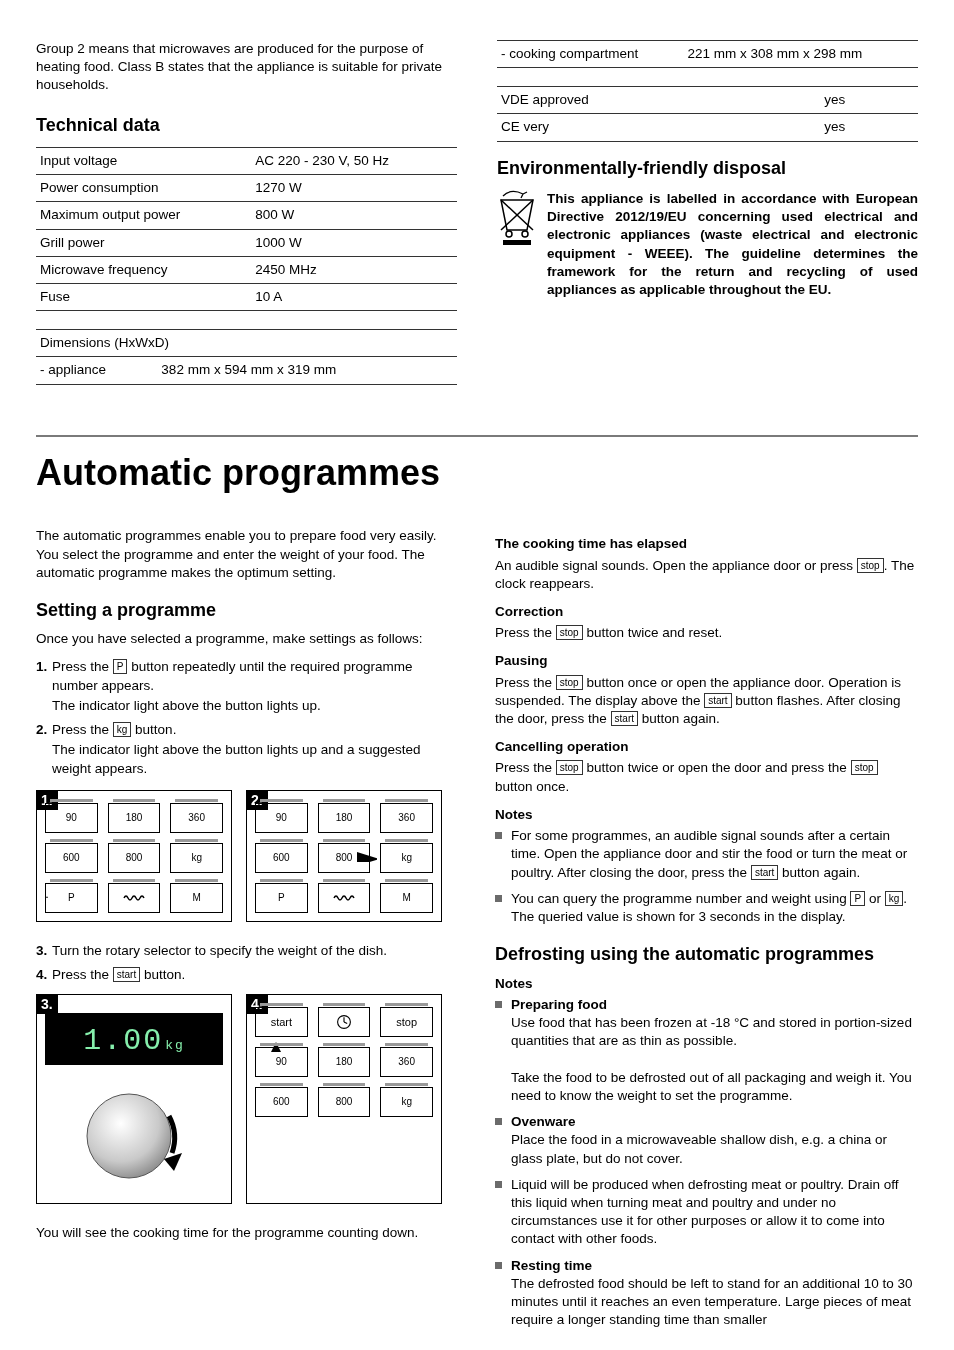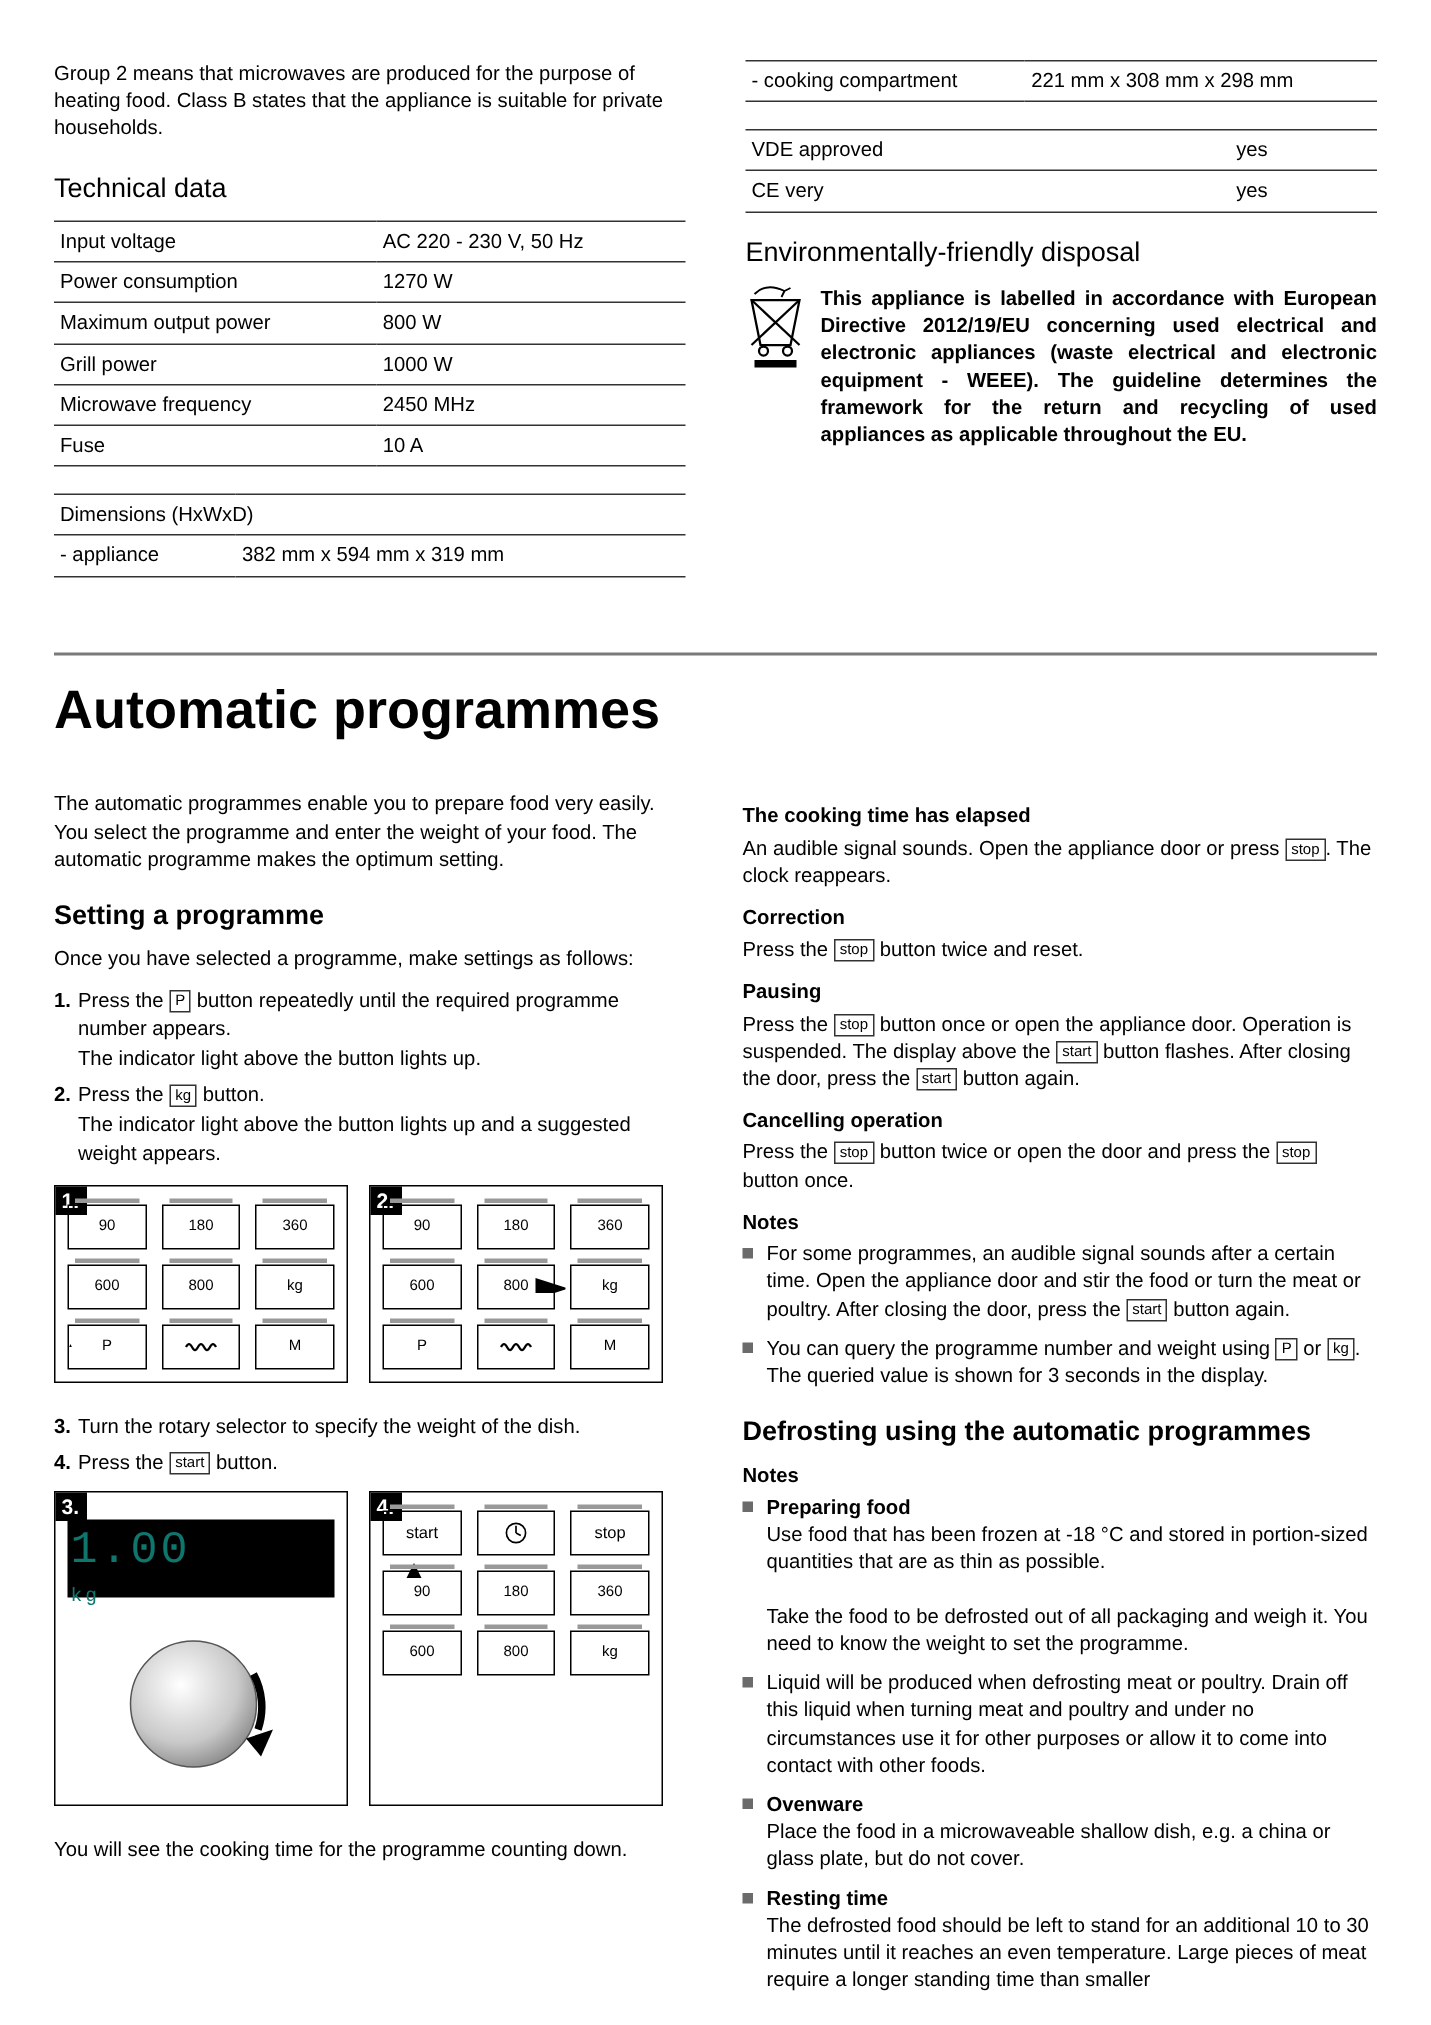--- a/index.html
+++ b/index.html
@@ -8,21 +8,21 @@
     font-size: 14px;
     color: #000;
     background: #fff;
     width: 954px;
     padding: 40px 36px 30px 36px;
     line-height: 1.35;
   }
   .top-cols { display: flex; gap: 40px; margin-bottom: 50px; }
   .col { flex: 1; min-width: 0; }
   .intro-para { font-size: 13.5px; margin-bottom: 18px; }
-  h2.section { font-size: 18px; font-weight: normal; margin-bottom: 10px; }
+  h2.section { font-size: 18px; font-weight: bold; margin-bottom: 10px; }
   h1.main-heading {
     font-size: 36px;
     font-weight: bold;
     margin: 12px 0 30px 0;
   }
   .thick-rule { border: 0; border-top: 2.5px solid #7a7a7a; margin-bottom: 4px; }
   table.spec {
     width: 100%;
     border-collapse: collapse;
     font-size: 13.5px;
@@ -75,24 +75,24 @@
   .ctl-btn .tick { position: absolute; top: -5px; left: 4px; right: 4px; height: 3px; background: #999; }
   .ctl-btn svg { width: 22px; height: 16px; }
   .arrow-overlay { position: absolute; pointer-events: none; }
   .panel-lower { display: flex; gap: 14px; margin: 10px 0 20px 0; }
   .panel-display {
     border: 1.5px solid #000; width: 196px; height: 210px;
     position: relative; padding: 8px;
     display: flex; flex-direction: column; align-items: center; gap: 16px;
   }
   .lcd {
-    background: #000; color: #0f766e; width: 100%; height: 52px;
+    background: #000; color: #86efac; width: 100%; height: 52px;
     display: flex; align-items: baseline; justify-content: center;
     font-family: "Courier New", monospace; font-size: 30px; letter-spacing: 2px;
-    padding-top: 8px; margin-top: 10px; flex-direction: column;
+    padding-top: 8px; margin-top: 10px;
   }
   .lcd .unit { font-size: 13px; margin-left: 2px; }
   .knob-wrap { position: relative; width: 120px; height: 110px; }
   .knob-wrap svg { width: 120px; height: 110px; }
 </style>
 </head>
 <body>
 
 <div class="top-cols">
   <div class="col">
@@ -425,25 +425,25 @@
     <h3 class="sub">Defrosting using the automatic programmes</h3>
 
     <h4 class="mini">Notes</h4>
     <ul class="sqlist">
       <li>
         <span class="note-lead">Preparing food</span><br>
         <span>Use food that has been frozen at -18 °C and stored in portion-sized quantities that are as thin as possible.</span><br><br>
         <span>Take the food to be defrosted out of all packaging and weigh it. You need to know the weight to set the programme.</span>
       </li>
       <li>
-        <span>Liquid will be produced when defrosting meat or poultry. Drain off this liquid when turning meat and poultry and under no circumstances use it for other purposes or allow it to come into contact with other foods.</span>
-      </li>
-      <li>
         <span class="note-lead">Ovenware</span><br>
         <span>Place the food in a microwaveable shallow dish, e.g. a china or glass plate, but do not cover.</span>
+      </li>
+      <li>
+        <span>Liquid will be produced when defrosting meat or poultry. Drain off this liquid when turning meat and poultry and under no circumstances use it for other purposes or allow it to come into contact with other foods.</span>
       </li>
       <li>
         <span class="note-lead">Resting time</span><br>
         <span>The defrosted food should be left to stand for an additional 10 to 30 minutes until it reaches an even temperature. Large pieces of meat require a longer standing time than smaller</span>
       </li>
     </ul>
   </div>
 </div>
 
 </body></html>

